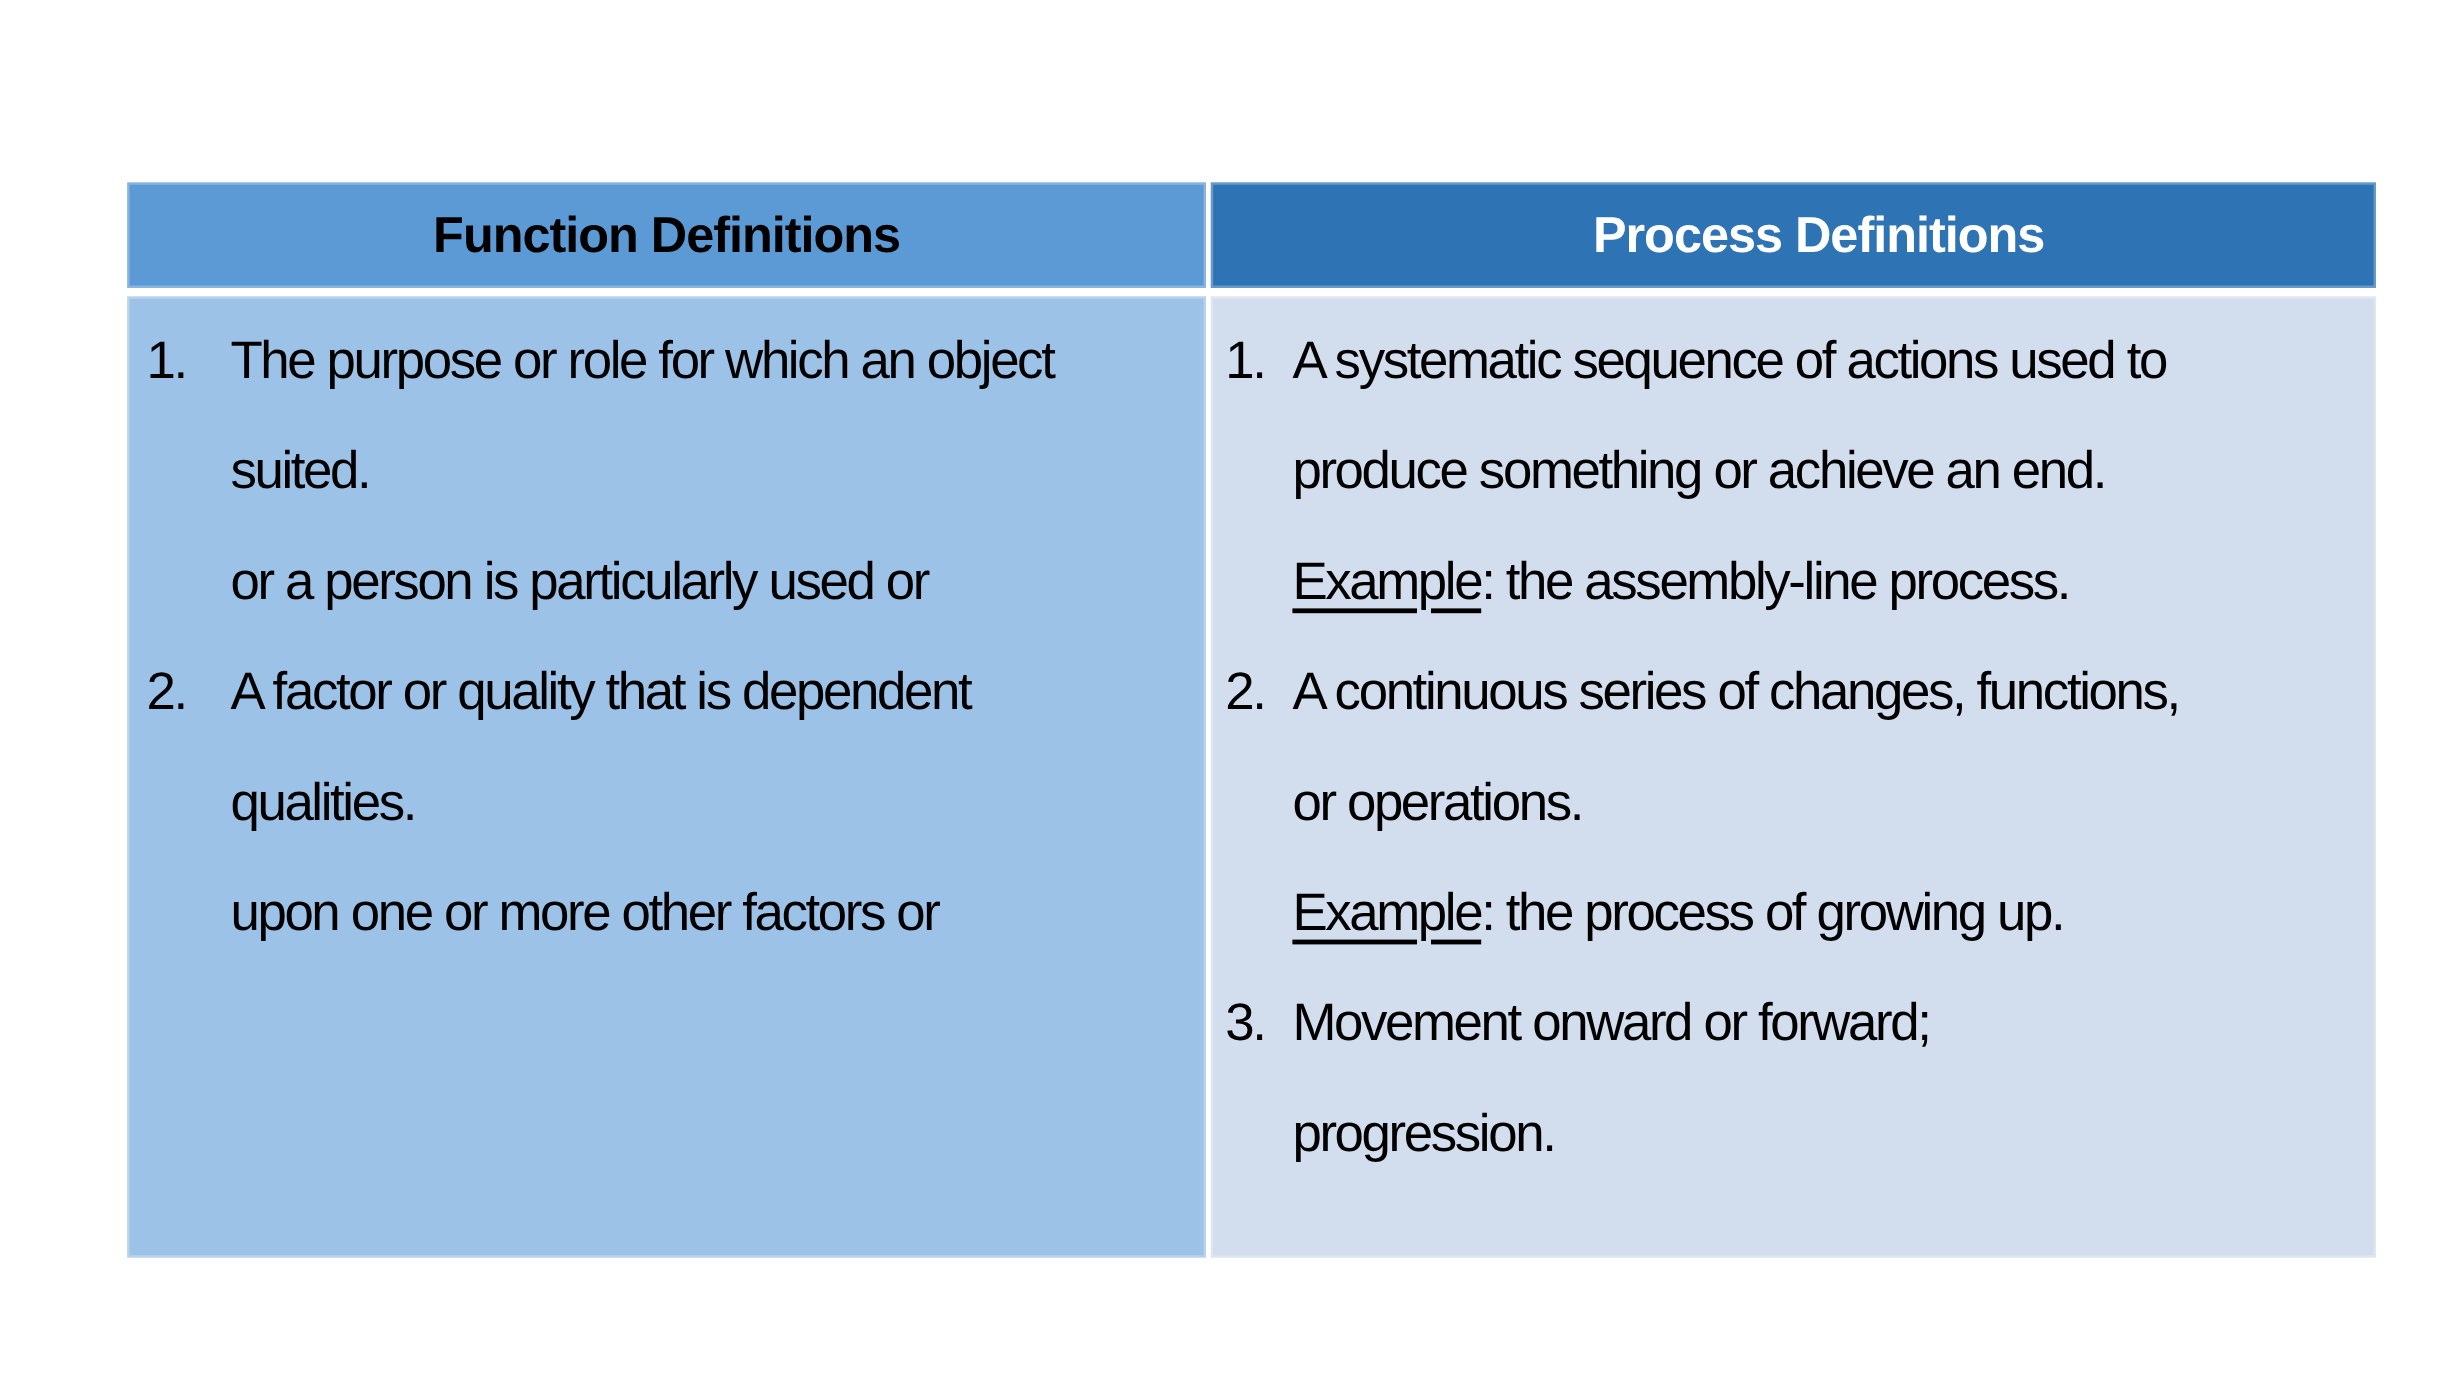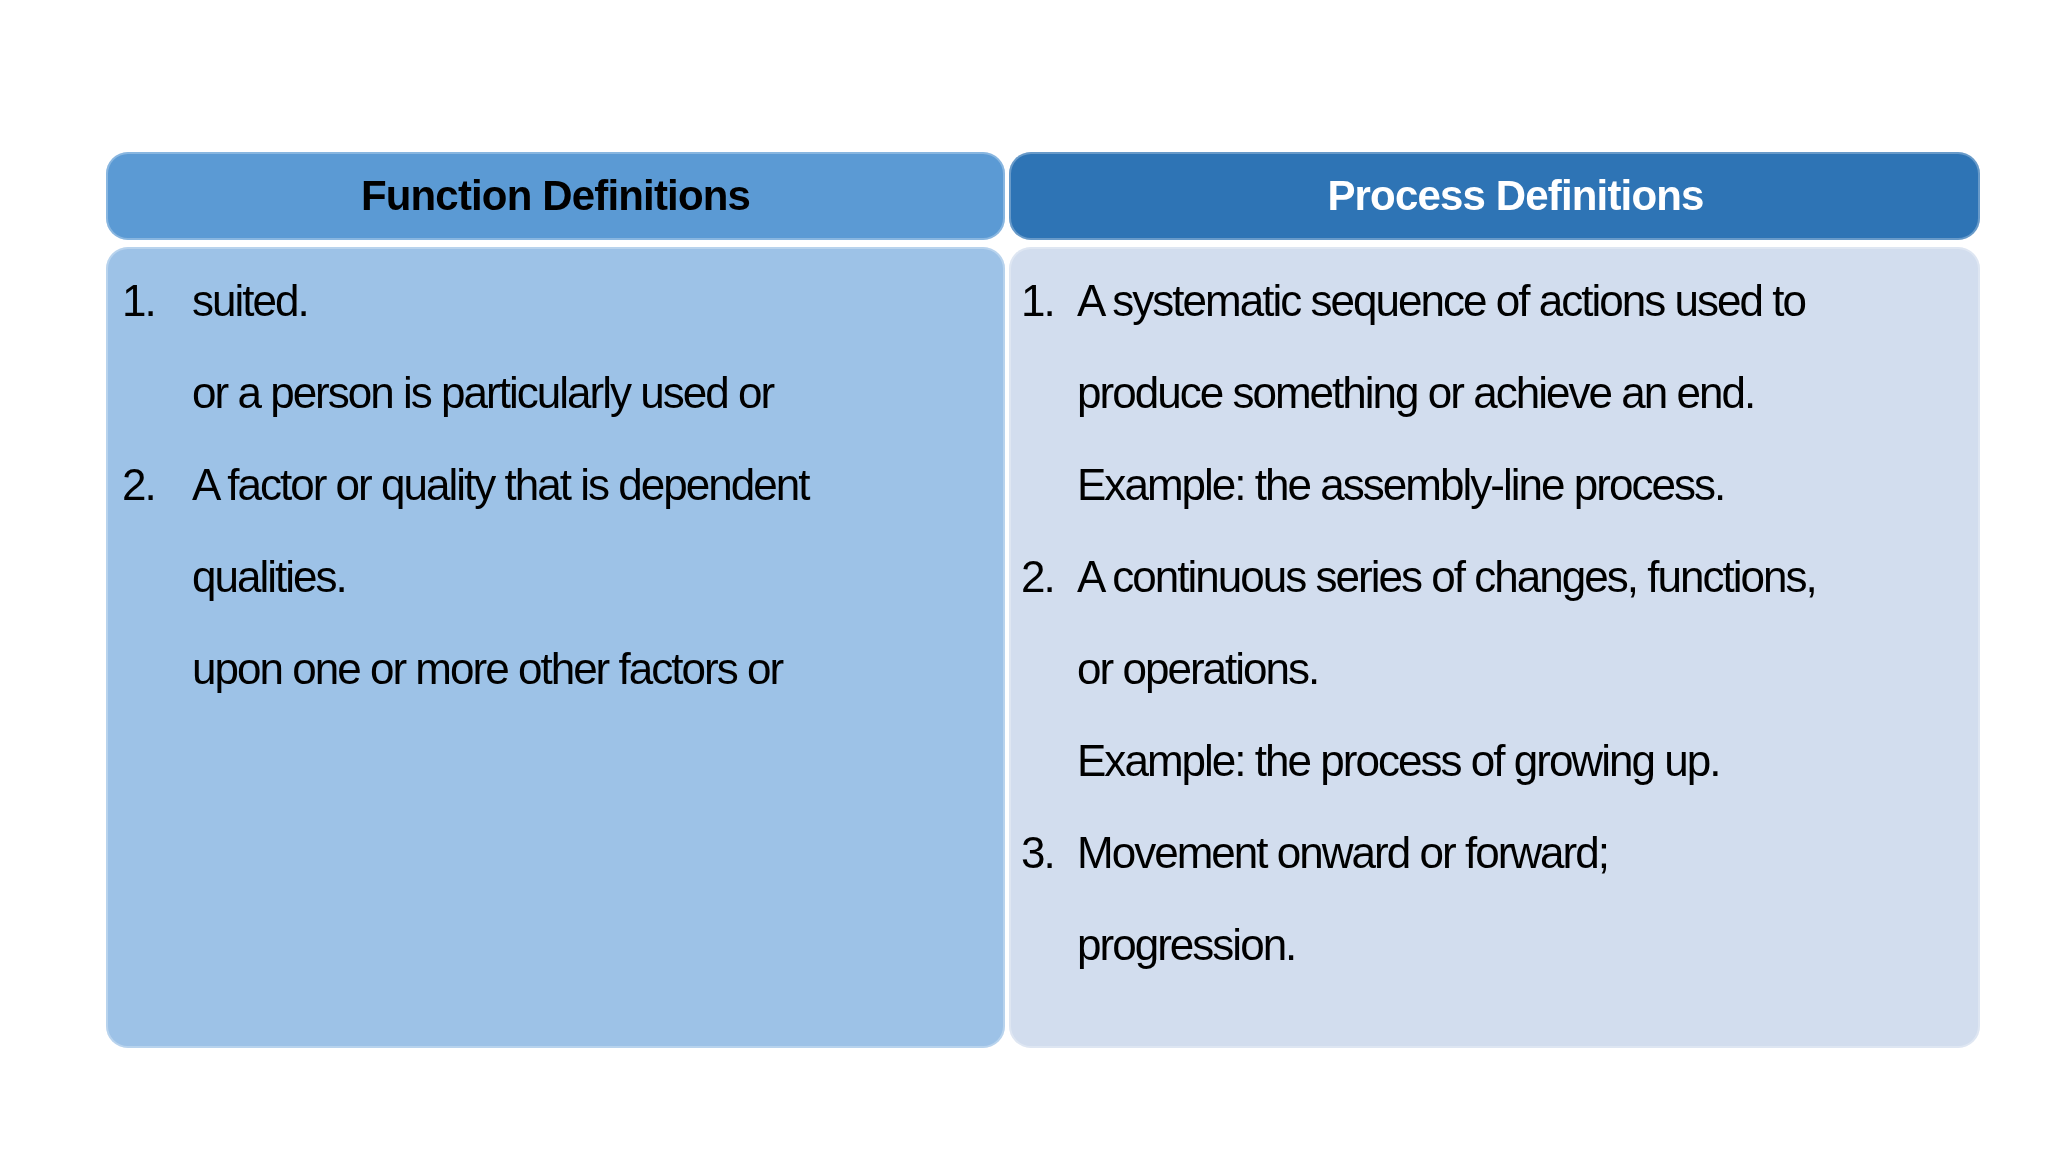--- a/index.html
+++ b/index.html
@@ -5,21 +5,21 @@
   :root{
     --page-bg:#ffffff;
     --header-left-bg:#5B9AD4;
     --header-right-bg:#2E74B5;
     --body-left-bg:#9DC2E7;
     --body-right-bg:#D2DDEE;
     --header-left-text:#000000;
     --header-right-text:#ffffff;
     --body-text:#000000;
   }
-  *{margin:0;padding:0;box-sizing:border-box;border-radius:22px;}
+  *{margin:0;padding:0;box-sizing:border-box;}
   html,body{background:var(--page-bg);}
   .page{
     position:relative;
     width:2048px;height:1152px;
     background:var(--page-bg);
     overflow:hidden;
     font-family:"Liberation Sans","DejaVu Sans",sans-serif;
     color:var(--body-text);
   }
   .defs-table{
@@ -46,20 +46,21 @@
     overflow:hidden;
   }
   .body-left{background:var(--body-left-bg);padding-left:16px;}
   .body-right{background:var(--body-right-bg);padding-left:12px;}
   .item{display:grid;}
   .body-left .item{grid-template-columns:70px 1fr;}
   .body-right .item{grid-template-columns:56px 1fr;}
   .num{white-space:nowrap;}
   .line{white-space:nowrap;}
   .u{
+    text-decoration:underline;
     text-decoration-thickness:4px;
     text-underline-offset:8px;
   }
 </style>
 </head>
 <body>
 
 <div class="page">
   <div class="defs-table">
 
@@ -69,20 +70,21 @@
 
     <div class="cell header header-right">
       <span>Process Definitions</span>
     </div>
 
     <div class="cell body-cell body-left">
 
       <div class="item">
         <div class="num">1.</div>
         <div class="lines">
+          <div class="line"><span>The purpose or role for which an object</span></div>
           <div class="line"><span>suited.</span></div>
           <div class="line"><span>or a person is particularly used or</span></div>
         </div>
       </div>
 
       <div class="item">
         <div class="num">2.</div>
         <div class="lines">
           <div class="line"><span>A factor or quality that is dependent</span></div>
           <div class="line"><span>qualities.</span></div>

